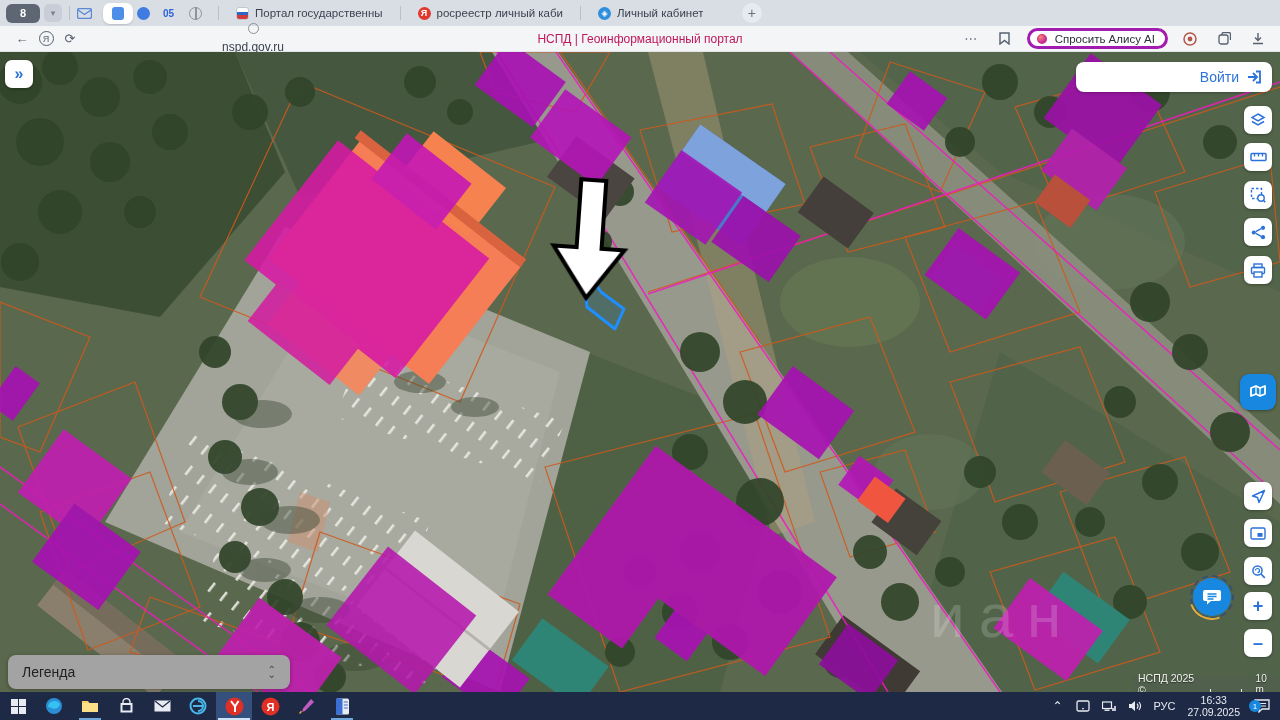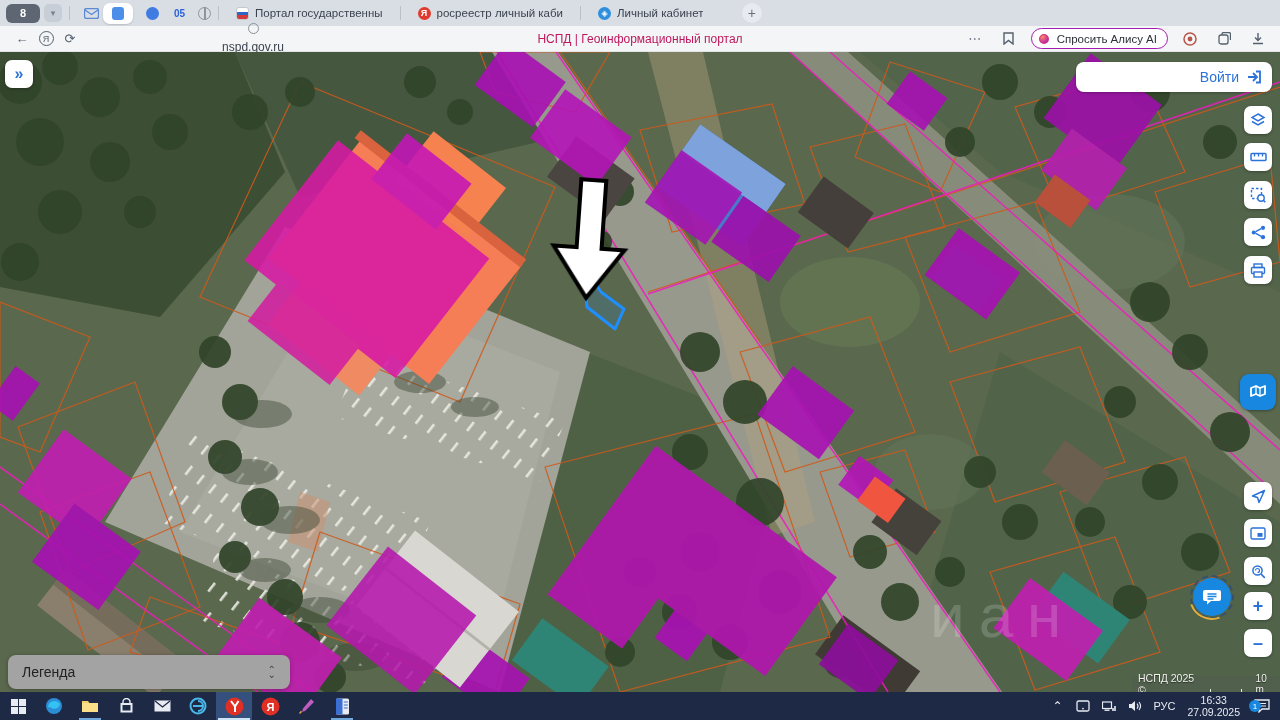--- a/index.html
+++ b/index.html
@@ -3,21 +3,21 @@
 <meta charset="utf-8">
 <style>
   * { margin:0; padding:0; box-sizing:border-box; }
   html,body { width:1280px; height:720px; overflow:hidden; font-family:"Liberation Sans", sans-serif; }
   .stage { position:relative; width:1280px; height:720px; background:#5a684d; }
 
   
   .tabstrip { position:absolute; top:0; left:0; width:1280px; height:26px; background:#d9dee5; display:flex; align-items:center; padding:0 6px; gap:4px; }
   .profile-chip { height:19px; min-width:34px; background:#5d6672; color:#fff; border-radius:6px; display:flex; align-items:center; justify-content:center; font-size:11px; font-weight:bold; padding:0 9px; }
   .chev-btn { width:18px; height:18px; border-radius:5px; background:#c8ced7; color:#7b828c; font-size:9px; display:flex; align-items:center; justify-content:center; }
-  .pin-ic { width:22px; height:20px; display:flex; align-items:center; justify-content:flex-end; font-size:12px; }
+  .pin-ic { width:22px; height:20px; display:flex; align-items:center; justify-content:flex-start; font-size:12px; }
   .pin-tab-active { width:30px; height:21px; background:#fff; border-radius:7px; display:flex; align-items:center; justify-content:center; box-shadow:0 1px 2px rgba(0,0,0,.15); }
   .doc-glyph { width:12px; height:13px; background:#4d8fe8; border-radius:3px; }
   .dot-blue { width:13px; height:13px; border-radius:50%; background:#3f7be0; }
   .txt-05 { color:#2b62d9; font-size:10px; font-weight:bold; }
   .globe-glyph { width:13px; height:13px; border-radius:50%; border:1.5px solid #8d949e; position:relative; }
   .globe-glyph::after{ content:""; position:absolute; left:5px; top:-1px; width:2px; height:13px; background:#8d949e; }
   .vsep { width:1px; height:14px; background:#b9c0c9; margin:0 3px; }
   .tab { height:22px; display:flex; align-items:center; gap:6px; padding:0 10px; max-width:172px; min-width:150px; border-radius:7px; font-size:11.5px; color:#3c4350; overflow:hidden; white-space:nowrap; }
   .tab-title { overflow:hidden; text-overflow:ellipsis; }
   .fav { width:13px; height:13px; border-radius:3px; flex:none; }
@@ -27,21 +27,21 @@
   .newtab { width:20px; height:20px; border-radius:50%; background:#e7eaef; color:#6a717c; font-size:14px; display:flex; align-items:center; justify-content:center; }
 
   
   .toolbar { position:absolute; top:26px; left:0; width:1280px; height:26px; background:#f4f5f7; border-bottom:1px solid #e2e4e8; display:flex; align-items:center; padding:0 10px; font-size:12px; color:#3c4350; }
   .tb-ic { width:24px; height:22px; display:flex; align-items:center; justify-content:center; color:#55606e; font-size:13px; flex:none; }
   .ya-circ { width:15px; height:15px; border-radius:50%; border:1.5px solid #55606e; font-size:9px; display:flex; align-items:center; justify-content:center; }
   .urlbox { display:flex; align-items:center; gap:6px; margin-left:6px; width:330px;flex-direction:column; }
   .lock-circ { width:11px; height:11px; border-radius:50%; border:1.5px solid #8a919c; }
   .page-title { position:absolute; left:0; right:0; text-align:center; pointer-events:none; color:#be185d; }
   .tb-right { margin-left:auto; display:flex; align-items:center; gap:10px; }
-  .alice-pill { height:21px; display:flex; align-items:center; gap:6px; background:#fff; border:1px solid #a21caf; border-radius:11px; padding:0 10px 0 5px; font-size:11.5px; color:#2c313a; }
+  .alice-pill { height:21px; display:flex; align-items:center; gap:6px; background:#fff; border:3px solid #a21caf; border-radius:11px; padding:0 10px 0 5px; font-size:11.5px; color:#2c313a; }
   .alice-orb { width:14px; height:14px; border-radius:50%; background:radial-gradient(circle at 35% 30%, #ff7a59, #c district0); background:radial-gradient(circle at 35% 30%, #ff8a65, #b51fb0 70%); border:2px solid #fff; box-shadow:0 0 0 1px #d8306b inset; }
 
   
   .map-wrap { position:absolute; top:52px; left:0; width:1280px; height:640px; overflow:hidden; }
   .map-wrap svg.basemap { position:absolute; inset:0; }
 
   .btn-sq { position:absolute; width:28px; height:28px; background:#fff; border-radius:7px; box-shadow:0 1px 3px rgba(0,0,0,.3); display:flex; align-items:center; justify-content:center; color:#2b72d9; }
   .btn-sq svg { display:block; }
   .login-panel { position:absolute; top:10px; right:8px; width:196px; height:30px; background:#fff; border-radius:8px; box-shadow:0 1px 3px rgba(0,0,0,.25); display:flex; align-items:center; justify-content:flex-end; gap:7px; padding:0 10px; color:#2b72d9; font-size:14px; }
   .legend-panel { position:absolute; left:8px; top:603px; width:282px; height:34px; background:#a3a3a3; border-radius:8px; box-shadow:0 1px 4px rgba(0,0,0,.3); display:flex; align-items:center; padding:0 14px; font-size:14px; color:#222; }

